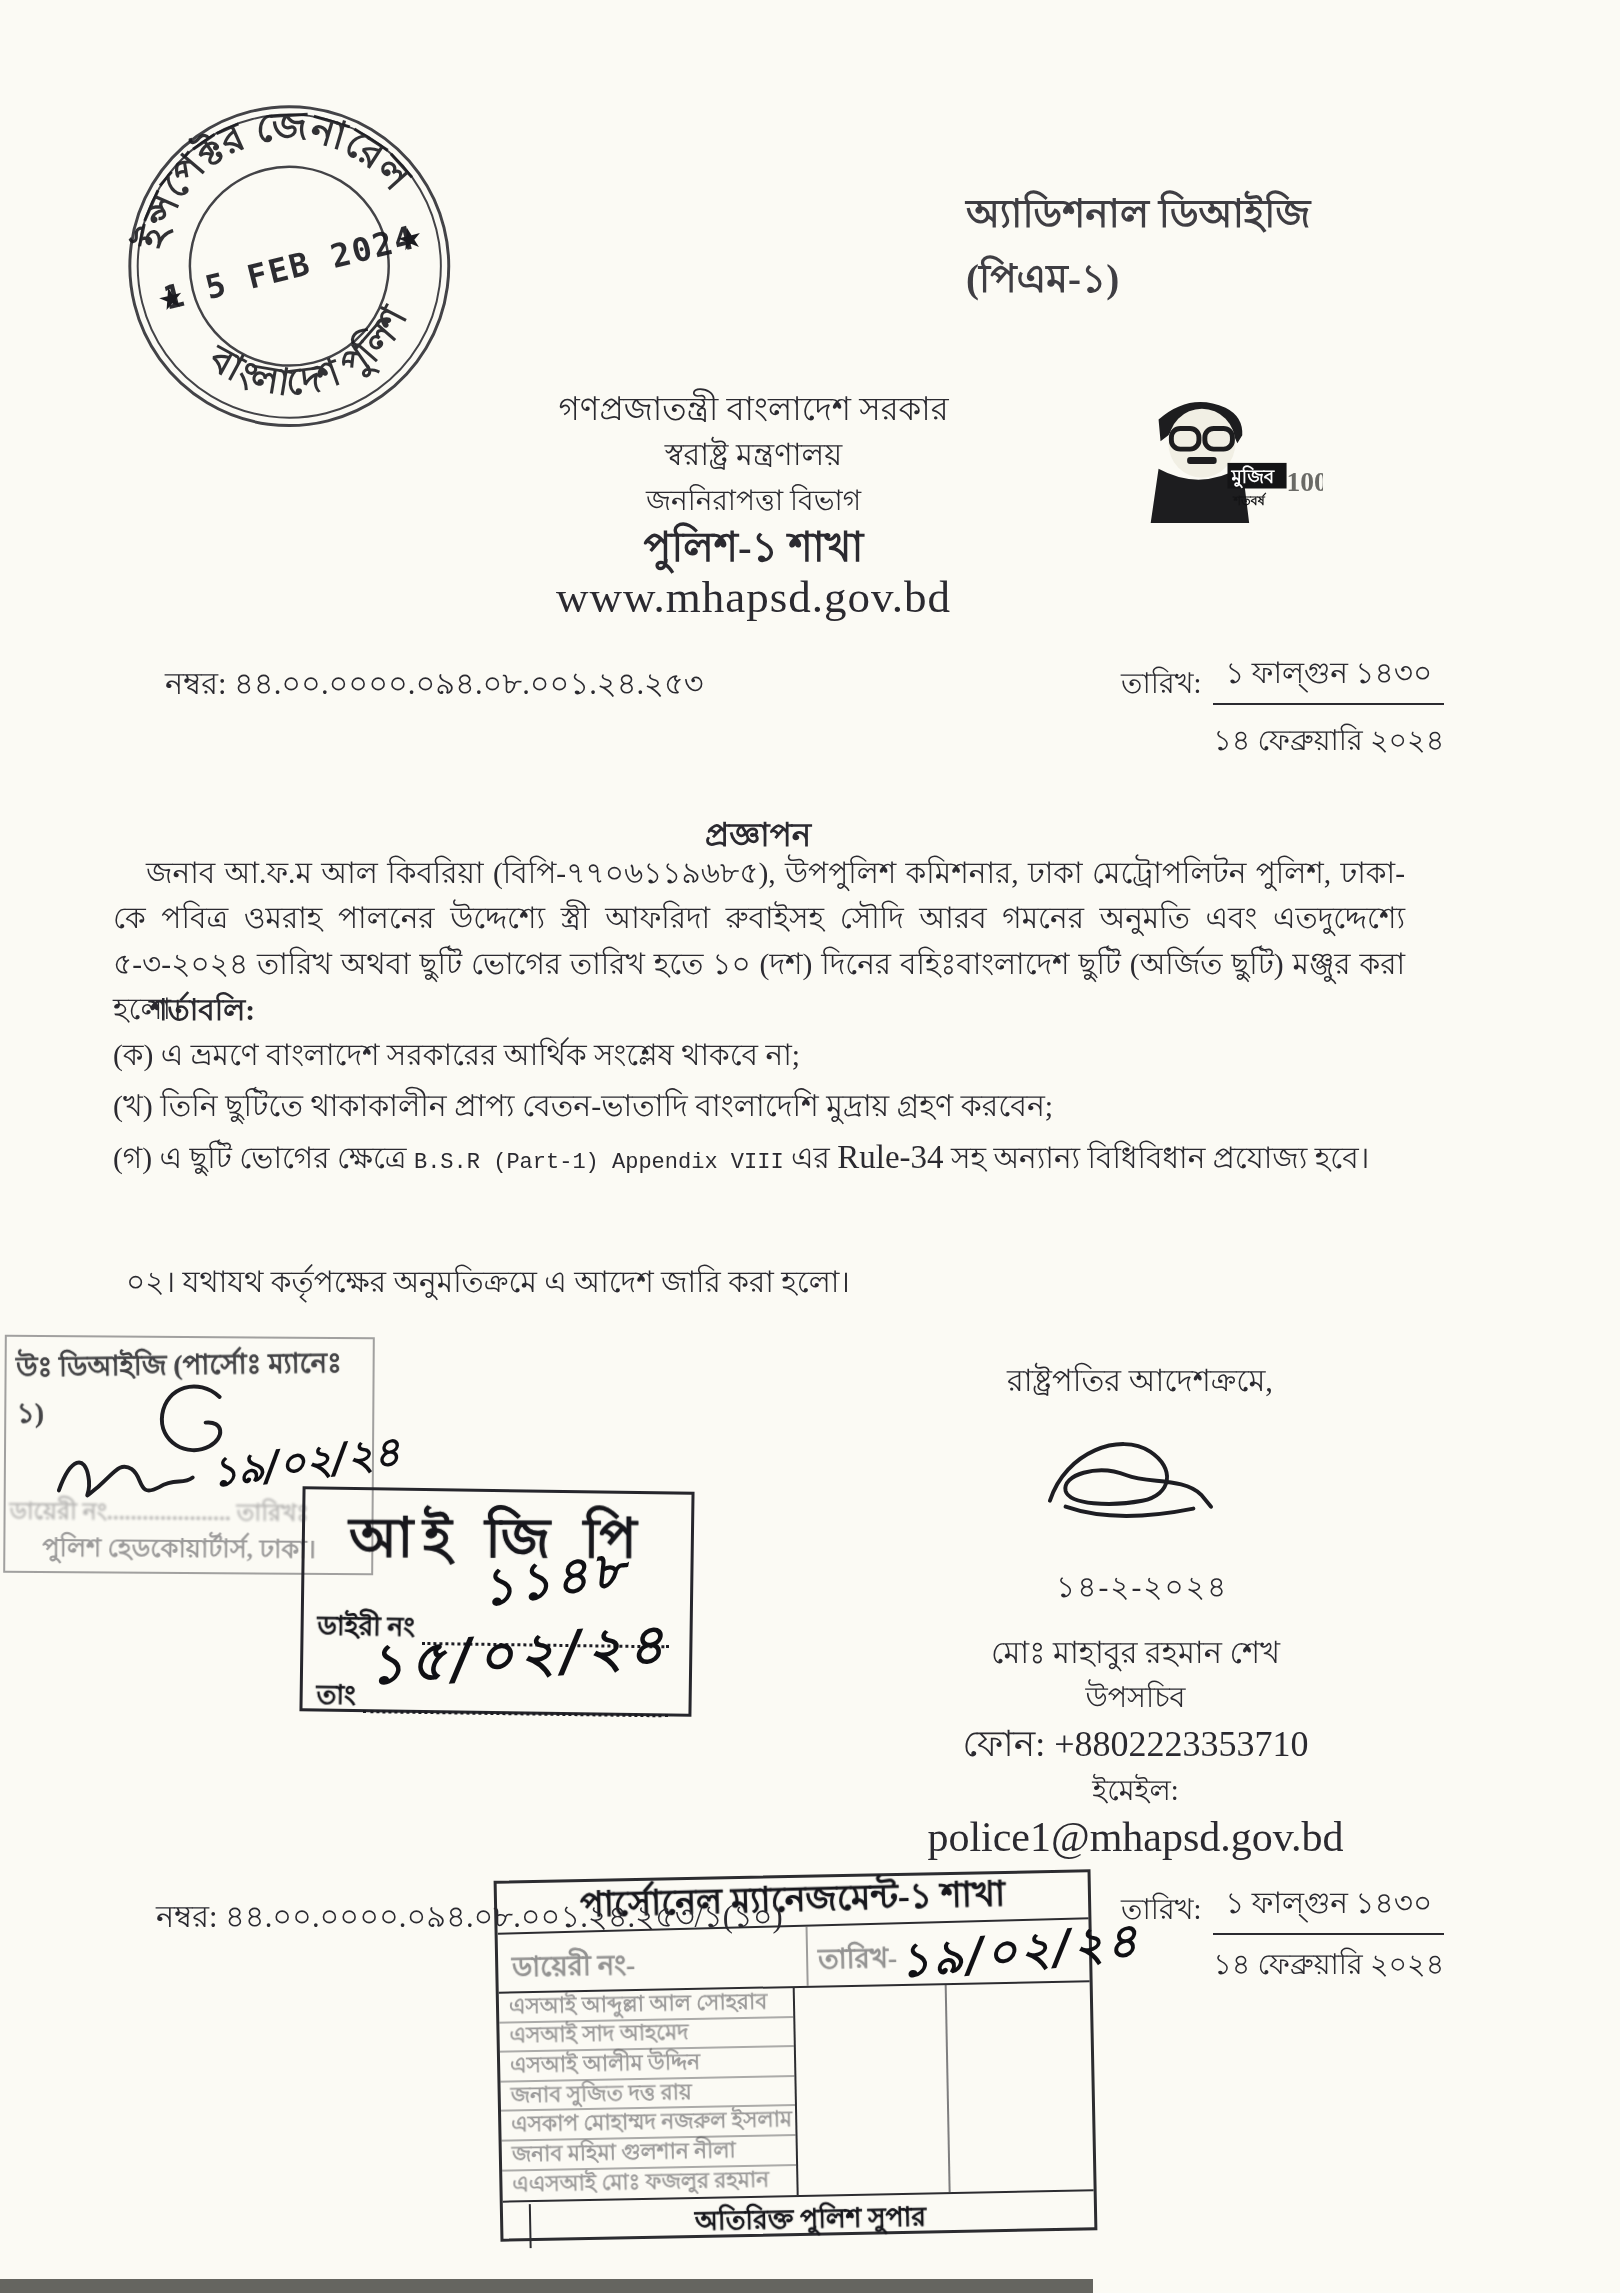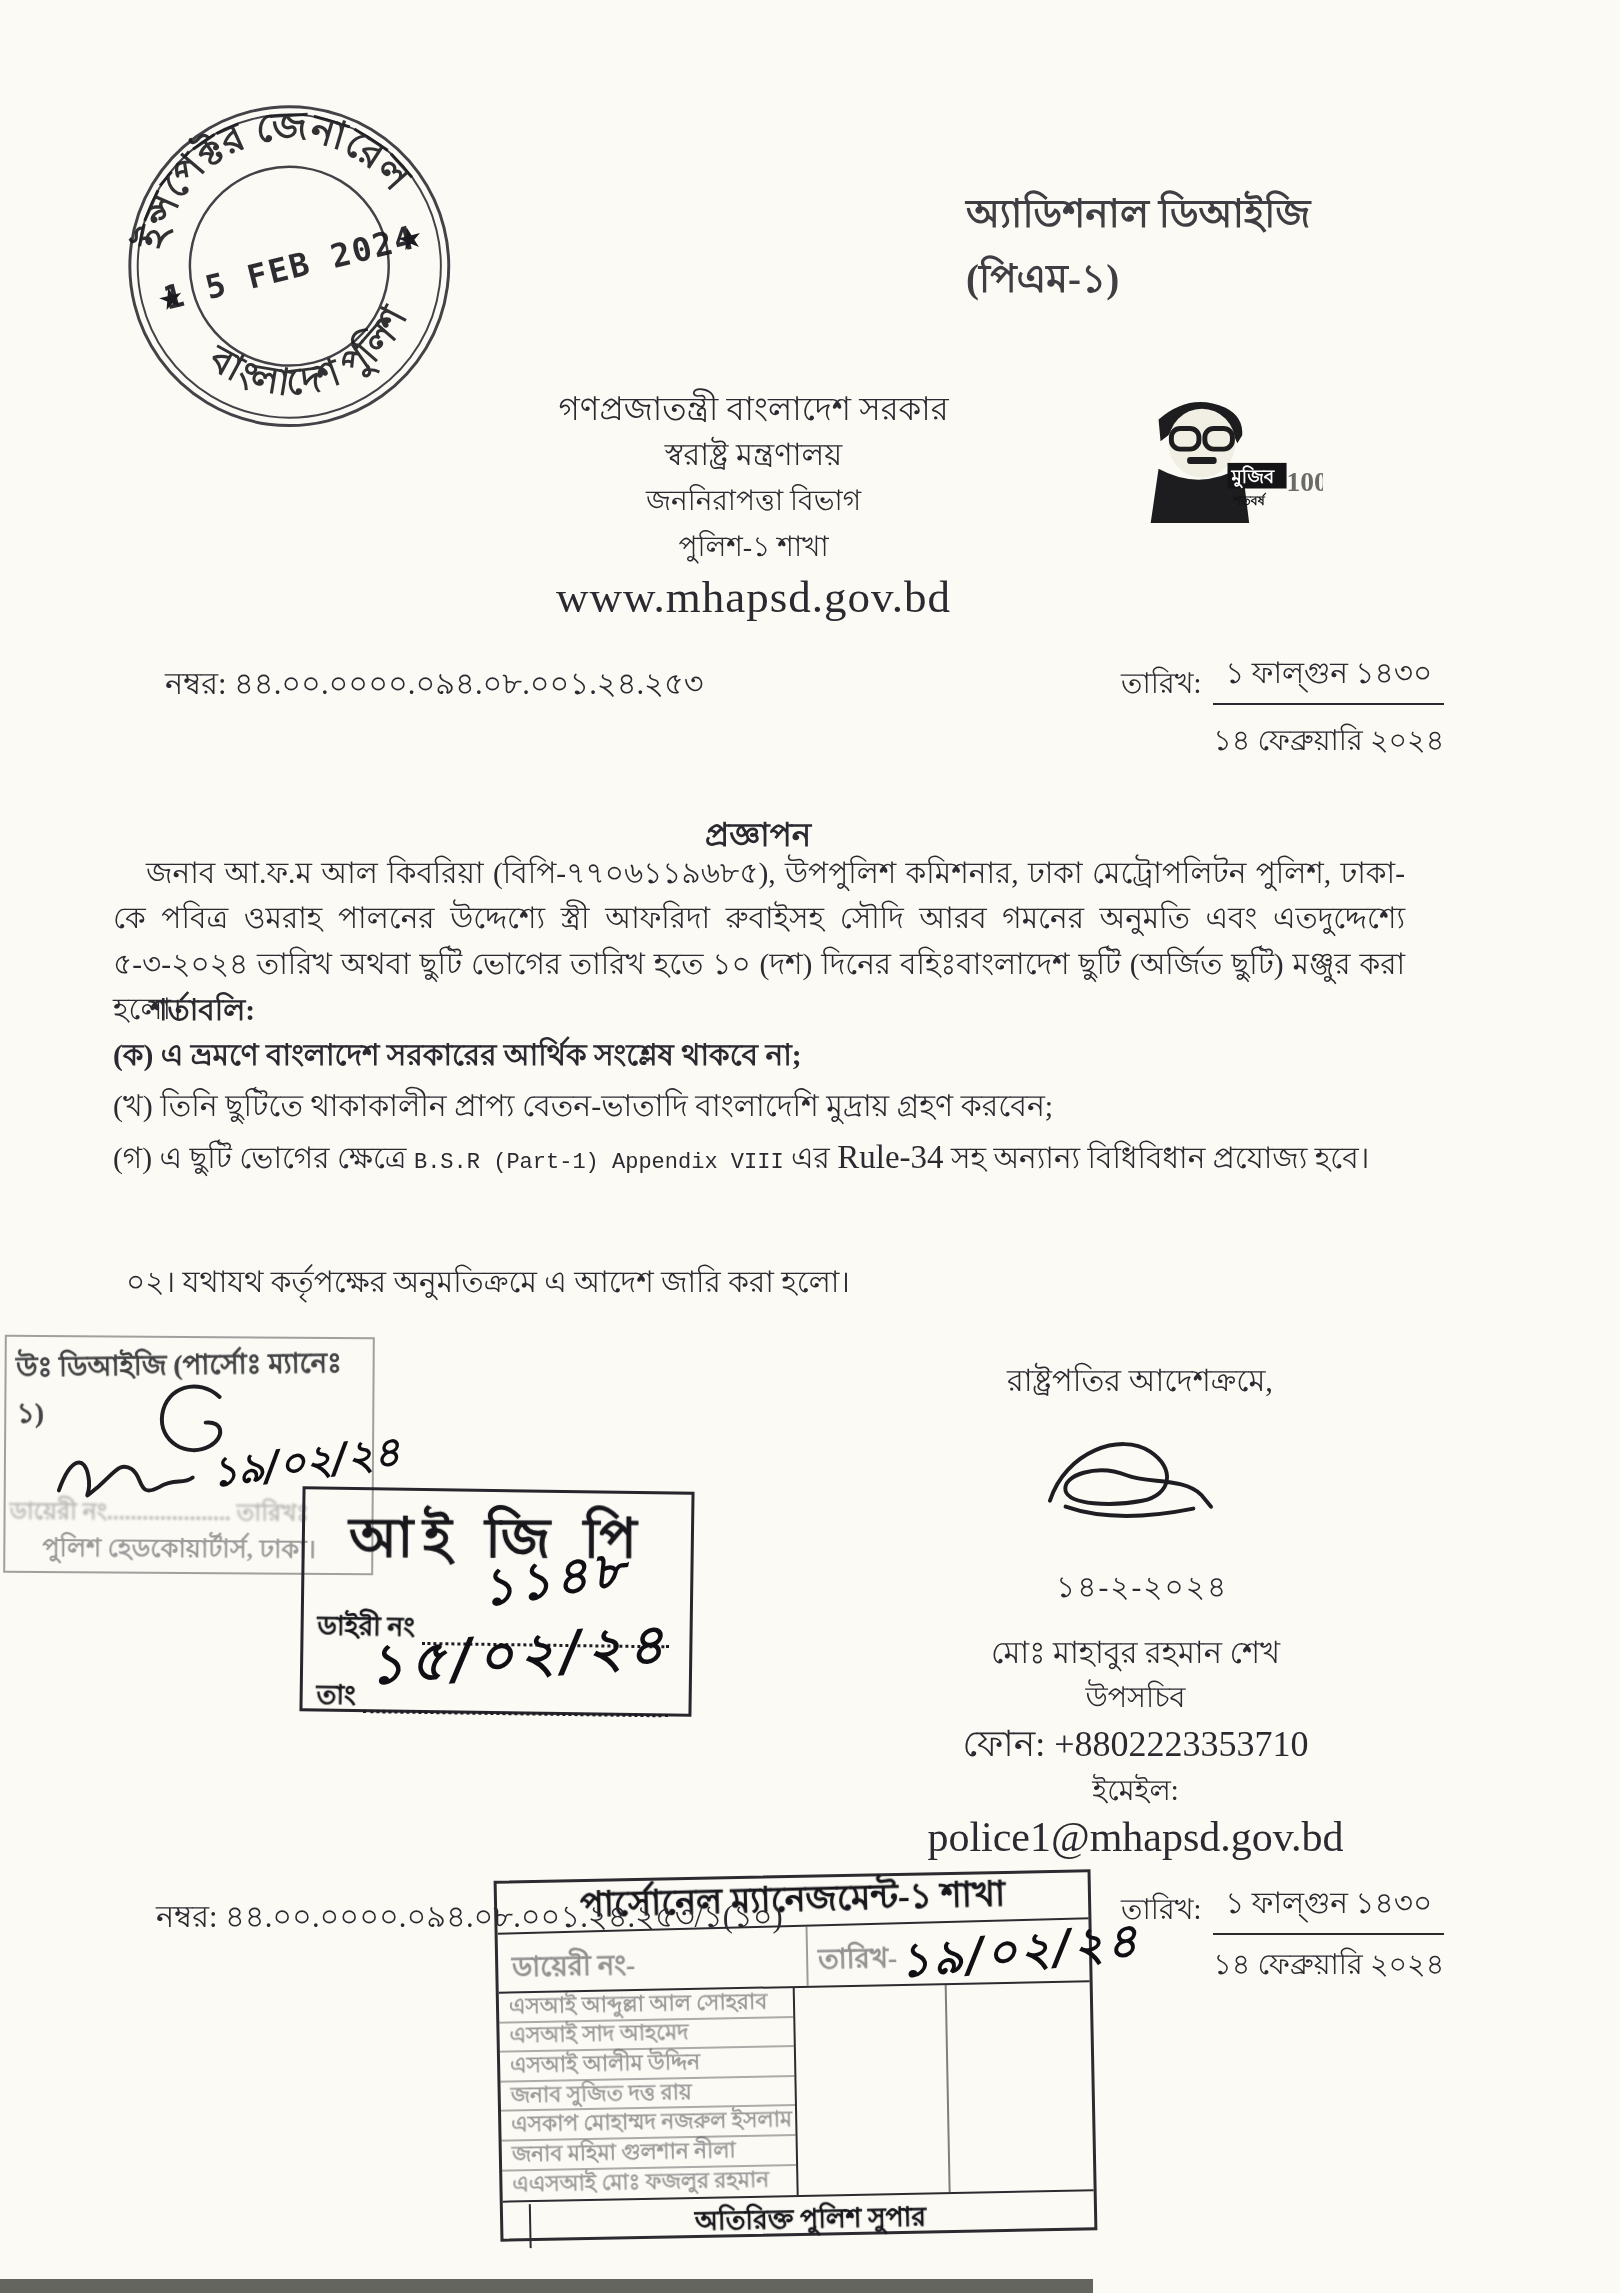--- a/index.html
+++ b/index.html
@@ -52,21 +52,21 @@
     <text x="302" y="205" font-size="30" fill="#1b1b20">★</text>
     <text x="190" y="205" text-anchor="middle" font-family="DejaVu Sans Mono, monospace" font-size="33" font-weight="bold" letter-spacing="2" fill="#1b1b20" opacity=".92">1 5 FEB 2024</text>
   </svg>
 
   <div class="abs bn bold grainy" style="left:932px;top:183px;width:473px;font-size:39px;margin-left:34px;">অ্যাডিশনাল ডিআইজি (পিএম-১)</div>
 
   <div class="abs bn center" style="left:310px;top:386px;width:887px;">
     <div style="font-size:32.5px;line-height:46px;">গণপ্রজাতন্ত্রী বাংলাদেশ সরকার</div>
     <div style="font-size:30.5px;line-height:46px;">স্বরাষ্ট্র মন্ত্রণালয়</div>
     <div style="font-size:28px;line-height:46px;">জননিরাপত্তা বিভাগ</div>
-    <div style="font-size:28px;line-height:46px;">পুলিশ-১ শাখা</div>
+    <div style="font-size:41px;line-height:46px;font-weight:bold;">পুলিশ-১ শাখা</div>
     <div style="font-size:45px;line-height:55px;letter-spacing:1px;">www.mhapsd.gov.bd</div>
   </div>
 
   <svg class="abs" style="left:1131px;top:390px;" width="192" height="133" viewBox="0 0 195 135">
     <path d="M28,30 Q60,2 96,18 Q114,27 113,46 L108,54 Q98,30 78,28 Q48,26 38,46 L30,52 Z" fill="#1d1d1f"></path>
     <ellipse cx="72" cy="54" rx="34" ry="35" fill="#f1efe4"></ellipse>
     <rect x="41" y="39" width="28" height="21" rx="9" fill="none" stroke="#1d1d1f" stroke-width="5"></rect>
     <rect x="75" y="39" width="28" height="21" rx="9" fill="none" stroke="#1d1d1f" stroke-width="5"></rect>
     <rect x="57" y="68" width="30" height="7" rx="3" fill="#1d1d1f"></rect>
     <path d="M28,80 Q70,103 113,78 L120,135 L20,135 Z" fill="#1d1d1f"></path>
@@ -83,21 +83,21 @@
       <div class="bn underlined" style="font-size:29.6px;">১ ফাল্গুন ১৪৩০</div>
       <div class="bn" style="font-size:28.6px;margin-top:13.8px;">১৪ ফেব্রুয়ারি ২০২৪</div>
     </div>
   </div>
 
   <div class="abs bn bold center" style="left:113px;top:810px;width:1290px;font-size:32.5px;">প্রজ্ঞাপন</div>
 
   <div class="abs bn para" style="left:113px;top:851px;width:1292px;font-size:29.6px;text-indent:33px;">জনাব আ.ফ.ম আল কিবরিয়া (বিপি-৭৭০৬১১৯৬৮৫), উপপুলিশ কমিশনার, ঢাকা মেট্রোপলিটন পুলিশ, ঢাকা-কে পবিত্র ওমরাহ পালনের উদ্দেশ্যে স্ত্রী আফরিদা রুবাইসহ সৌদি আরব গমনের অনুমতি এবং এতদুদ্দেশ্যে ৫-৩-২০২৪ তারিখ অথবা ছুটি ভোগের তারিখ হতে ১০ (দশ) দিনের বহিঃবাংলাদেশ ছুটি (অর্জিত ছুটি) মঞ্জুর করা হলো।</div>
 
   <div class="abs bn bold" style="left:150px;top:987px;font-size:29.6px;">শর্তাবলি:</div>
-  <div class="abs bn" style="left:113px;top:1032px;font-size:29.6px;font-weight:bold;">(ক) এ ভ্রমণে বাংলাদেশ সরকারের আর্থিক সংশ্লেষ থাকবে না;</div>
+  <div class="abs bn" style="left:113px;top:1032px;font-size:29.6px;">(ক) এ ভ্রমণে বাংলাদেশ সরকারের আর্থিক সংশ্লেষ থাকবে না;</div>
   <div class="abs bn" style="left:113px;top:1082px;font-size:30px;">(খ) তিনি ছুটিতে থাকাকালীন প্রাপ্য বেতন-ভাতাদি বাংলাদেশি মুদ্রায় গ্রহণ করবেন;</div>
   <div class="abs bn para" style="left:113px;top:1129px;width:1292px;font-size:29.6px;line-height:1.7;">
     <span>(গ) এ ছুটি ভোগের ক্ষেত্রে </span><span style="font-family:Liberation Mono, monospace;font-size:22px;">B.S.R (Part-1) Appendix VIII</span><span> এর </span><span style="font-family:'Liberation Serif',serif;font-size:33px;">Rule-34</span><span> সহ  অন্যান্য বিধিবিধান প্রযোজ্য হবে।</span>
   </div>
 
   <div class="abs bn" style="left:126px;top:1259px;font-size:29.6px;">০২। যথাযথ কর্তৃপক্ষের অনুমতিক্রমে এ আদেশ জারি করা হলো।</div>
 
   <div class="abs dig-box" style="left:3.9px;top:1336px;width:366px;height:234px;transform:rotate(.4deg);">
     <div class="bn bold stamp-ink" style="position:absolute;left:9.9px;top:5.9px;font-size:27.6px;transform:rotate(-1.2deg);opacity:.8;">উঃ ডিআইজি (পার্সোঃ ম্যানেঃ ১)</div>
     <svg style="position:absolute;left:148px;top:43px;" width="89" height="79" viewBox="0 0 90 80">

